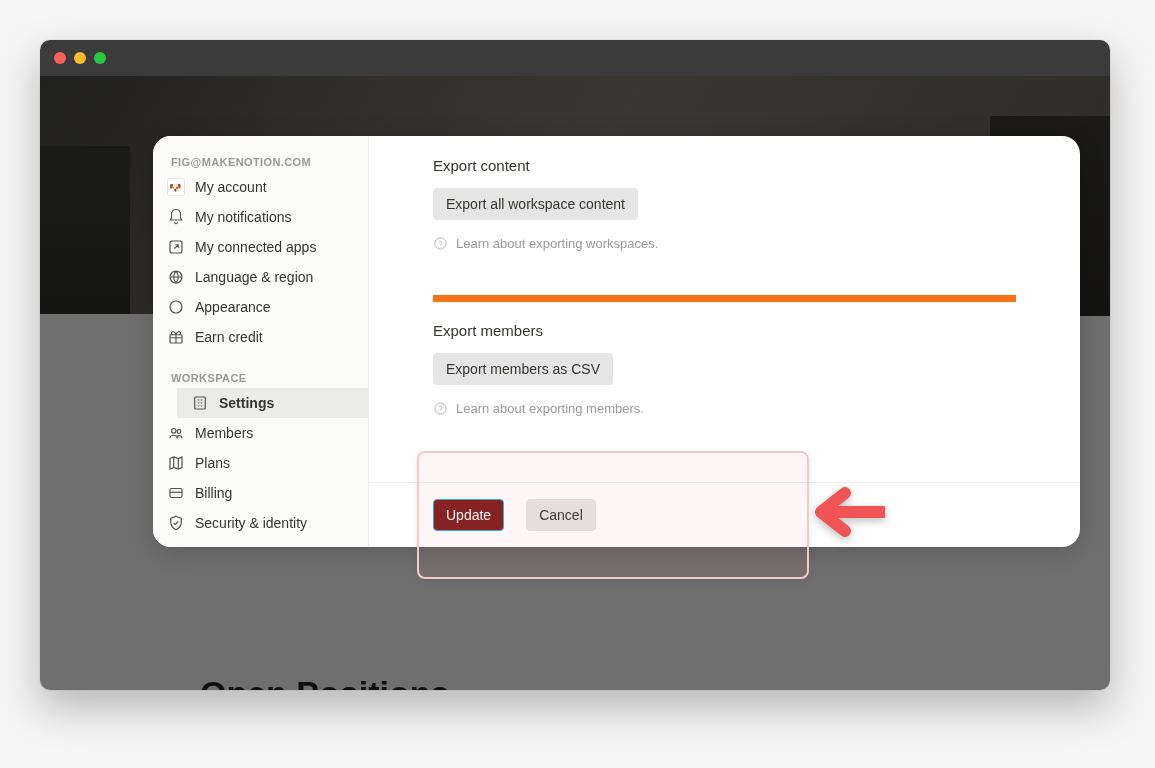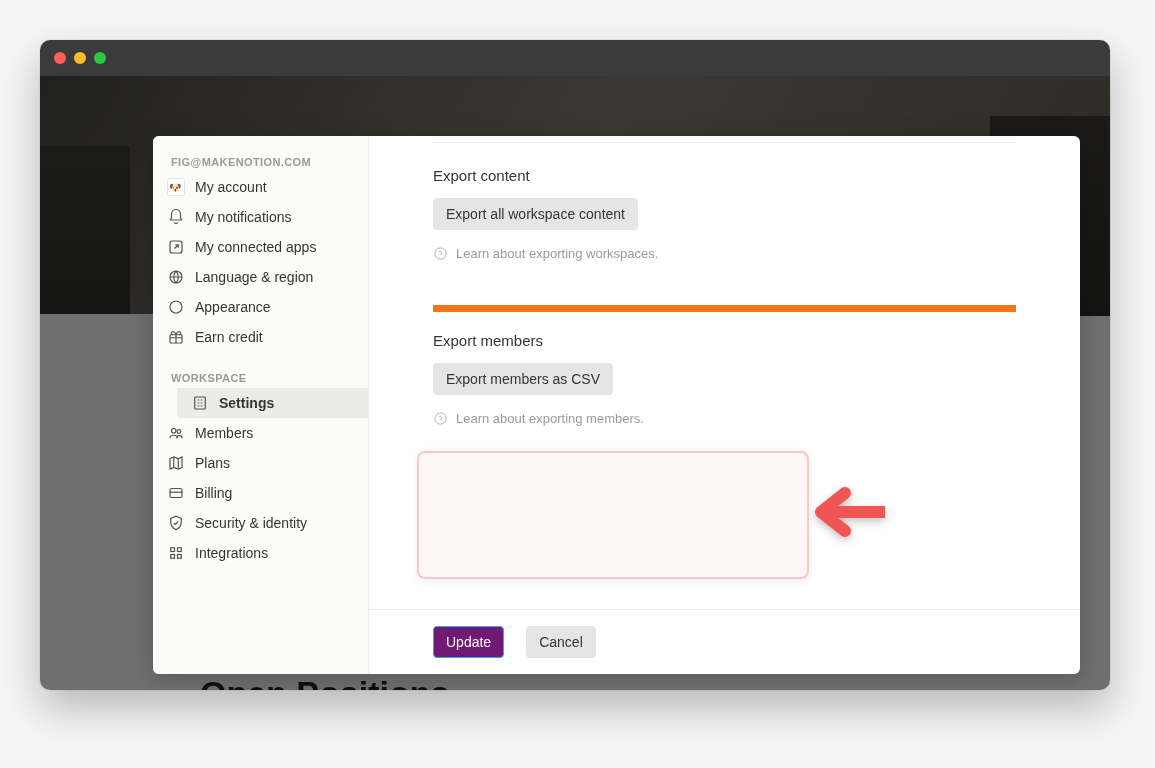--- a/index.html
+++ b/index.html
@@ -81,23 +81,23 @@
     top: 36px;
     background: rgba(15,15,15,.6);
   }
 
   
   .modal {
     position: absolute;
     left: 113px;
     top: 96px;
     width: 927px;
-    height: 538px;
+    height: 411px;
     background: #fff;
-    border-radius: 6px;
+    border-radius: 18px;
     display: flex;
     overflow: hidden;
     box-shadow: 0 4px 24px rgba(0,0,0,.2);
   }
   .sidebar {
     width: 216px;
     background: #fbfbfa;
     border-right: 1px solid #ededec;
     padding-top: 14px;
     font-size: 14px;
@@ -132,21 +132,21 @@
   .side-spacer { height: 14px; }
 
   .content {
     flex: 1;
     display: flex;
     flex-direction: column;
     overflow: hidden;
   }
   .content-scroll {
     flex: 1;
-    padding: 12px 64px;
+    padding: 2px 64px;
     overflow-y: auto;
   }
   .section {
     padding: 20px 0 24px;
     border-top: 7px solid #f97316;
     margin-top: 20px;
   }
   .section:first-child { border-top: none; padding-top: 24px;}
   .section h3 {
     font-size: 15px;
@@ -196,21 +196,21 @@
     filter: drop-shadow(0 3px 4px rgba(0,0,0,.25));
   }
 
   .footer {
     border-top: 1px solid #ededec;
     padding: 16px 64px;
     display: flex;
     gap: 12px;
   }
   .btn.primary {
-    background: #701a75;
+    background: #7f1d1d;
     border-color: #2eaadc;
     color: #fff;
     font-weight: 500;
   }
 </style>
 </head>
 <body>
 
 <div class="stage">
   <div class="window">

